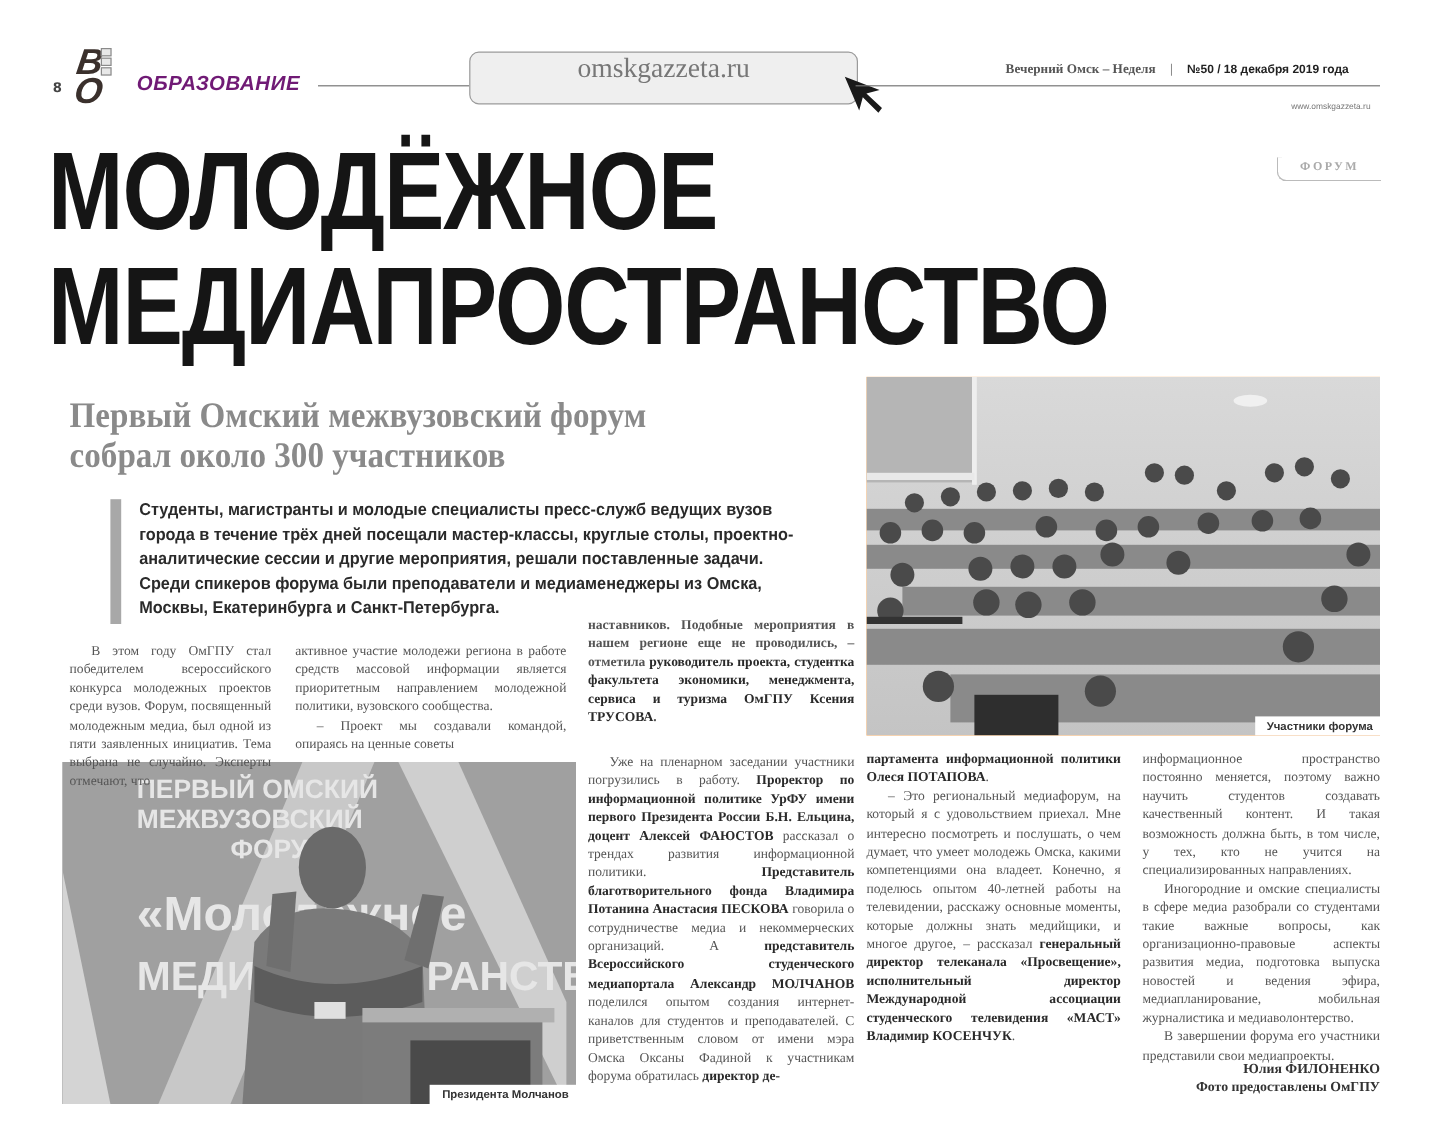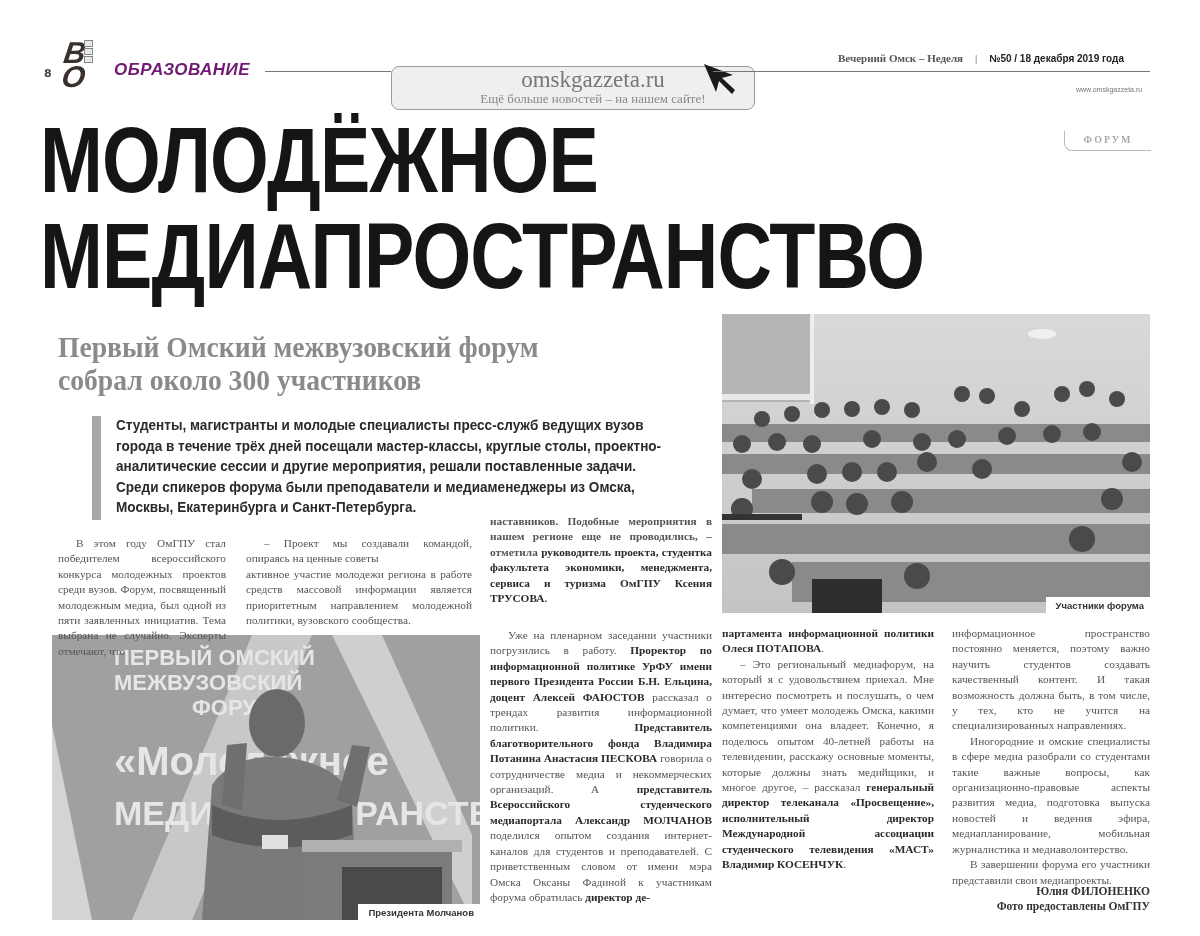--- a/index.html
+++ b/index.html
@@ -13,21 +13,21 @@
     .page-num { left: 44px; top: 67px; font: bold 11px "DejaVu Sans", sans-serif; color: #444; }
     .logo { left: 58px; top: 36px; width: 34px; height: 56px; }
     .logo .b { position: absolute; left: 6px; top: 0; font: italic 900 30px "Liberation Sans", sans-serif; color: #3a302c; transform: skewX(-8deg); }
     .logo .o { position: absolute; left: 4px; top: 24px; font: italic 900 30px "Liberation Sans", sans-serif; color: #3a302c; transform: skewX(-8deg); }
     .logo .bars { position: absolute; left: 26px; top: 4px; width: 8px; }
     .logo .bars i { display: block; width: 7px; height: 5px; border: 1px solid #8a8a8a; margin-bottom: 1px; background: #e8e8e8; }
     .section-label { left: 114px; top: 60px; font: italic bold 17px "Liberation Sans", sans-serif; color: #701a75; letter-spacing: 0.5px; }
     .rule-left { left: 265px; top: 71px; width: 126px; height: 1px; background: #777; }
     .rule-right { left: 713px; top: 71px; width: 437px; height: 1px; background: #777; }
 
-    .promo { left: 391px; top: 66px; width: 322px; height: 42px; border: 1px solid #9a9a9a; border-radius: 8px; background: #efefef; text-align: center; padding-left: 40px; }
+    .promo { left: 391px; top: 43px; width: 322px; height: 42px; border: 1px solid #9a9a9a; border-radius: 8px; background: #efefef; text-align: center; }
     .promo .url { display: block; font: 23px "Liberation Serif", serif; color: #777; line-height: 24px; margin-top: 1px; }
     .promo .tag { display: block; font: 13px "Liberation Serif", serif; color: #888; line-height: 14px; }
     .cursor { left: 702px; top: 62px; width: 36px; height: 36px; }
 
     .masthead { left: 838px; top: 52px; font: bold 11px "Liberation Serif", serif; color: #555; white-space: nowrap; }
     .masthead .sep { margin: 0 12px; font-weight: normal; }
     .masthead .issue { font: bold 10px "Liberation Sans", sans-serif; color: #222; }
     .site-url { left: 1076px; top: 86px; font: 7px "Liberation Sans", sans-serif; color: #777; }
     .rubric { left: 1064px; top: 131px; width: 86px; height: 19px; border-left: 1px solid #bbb; border-bottom: 1px solid #bbb; border-bottom-left-radius: 8px; text-align: center; font: bold 10px "Liberation Serif", serif; color: #aaa; letter-spacing: 2px; line-height: 18px; }
 
@@ -72,21 +72,20 @@
       <i></i>
       <i></i>
     </span>
 </div>
 
 <div class="abs section-label">ОБРАЗОВАНИЕ</div>
 <div class="abs rule-left"></div>
 
 <div class="abs promo">
   <span class="url">omskgazzeta.ru</span>
-  <span class="tag">Ещё больше новостей – на нашем сайте!</span>
 </div>
 <svg class="abs cursor" viewBox="0 0 36 36">
   <path d="M2 2 L14 30 L17 19 L30 32 L33 28 L20 16 L31 13 Z" fill="#1a1a1a"></path>
 </svg>
 <div class="abs rule-right"></div>
 
 <div class="abs masthead">
   <span>Вечерний Омск – Неделя</span><span class="sep">|</span><span class="issue">№50 / 18 декабря 2019 года</span>
 </div>
 <div class="abs site-url">www.omskgazzeta.ru</div>
@@ -202,22 +201,22 @@
     <rect x="290" y="232" width="100" height="53" fill="#4a4a4a"></rect>
   </svg>
   <div class="caption">Президента Молчанов</div>
 </div>
 
 <div class="abs col col1">
   <p>В этом году ОмГПУ стал победителем всероссийского конкурса молодежных проектов среди вузов. Форум, посвященный молодежным медиа, был одной из пяти заявленных инициатив. Тема выбрана не случайно. Эксперты отмечают, что</p>
 </div>
 
 <div class="abs col col2">
+  <p style="text-indent:0">активное участие молодежи региона в работе средств массовой информации является приоритетным направлением молодежной политики, вузовского сообщества.</p>
   <p>– Проект мы создавали командой, опираясь на ценные советы</p>
-  <p style="text-indent:0">активное участие молодежи региона в работе средств массовой информации является приоритетным направлением молодежной политики, вузовского сообщества.</p>
 </div>
 
 <div class="abs col col3">
   <p style="text-indent:0"><span>наставников. Подобные мероприятия в нашем регионе еще не проводились, – отметила </span><b>руководитель проекта, студентка факультета экономики, менеджмента, сервиса и туризма ОмГПУ Ксения ТРУСОВА</b><span>.</span></p>
 </div>
 
 <div class="abs col col3b">
   <p><span>Уже на пленарном заседании участники погрузились в работу. </span><b>Проректор по информационной политике УрФУ имени первого Президента России Б.Н. Ельцина, доцент Алексей ФАЮСТОВ</b><span> рассказал о трендах развития информационной политики. </span><b>Представитель благотворительного фонда Владимира Потанина Анастасия ПЕСКОВА</b><span> говорила о сотрудничестве медиа и некоммерческих организаций. А </span><b>представитель Всероссийского студенческого медиапортала Александр МОЛЧАНОВ</b><span> поделился опытом создания интернет-каналов для студентов и преподавателей. С приветственным словом от имени мэра Омска Оксаны Фадиной к участникам форума обратилась </span><b>директор де-</b></p>
 </div>
 

